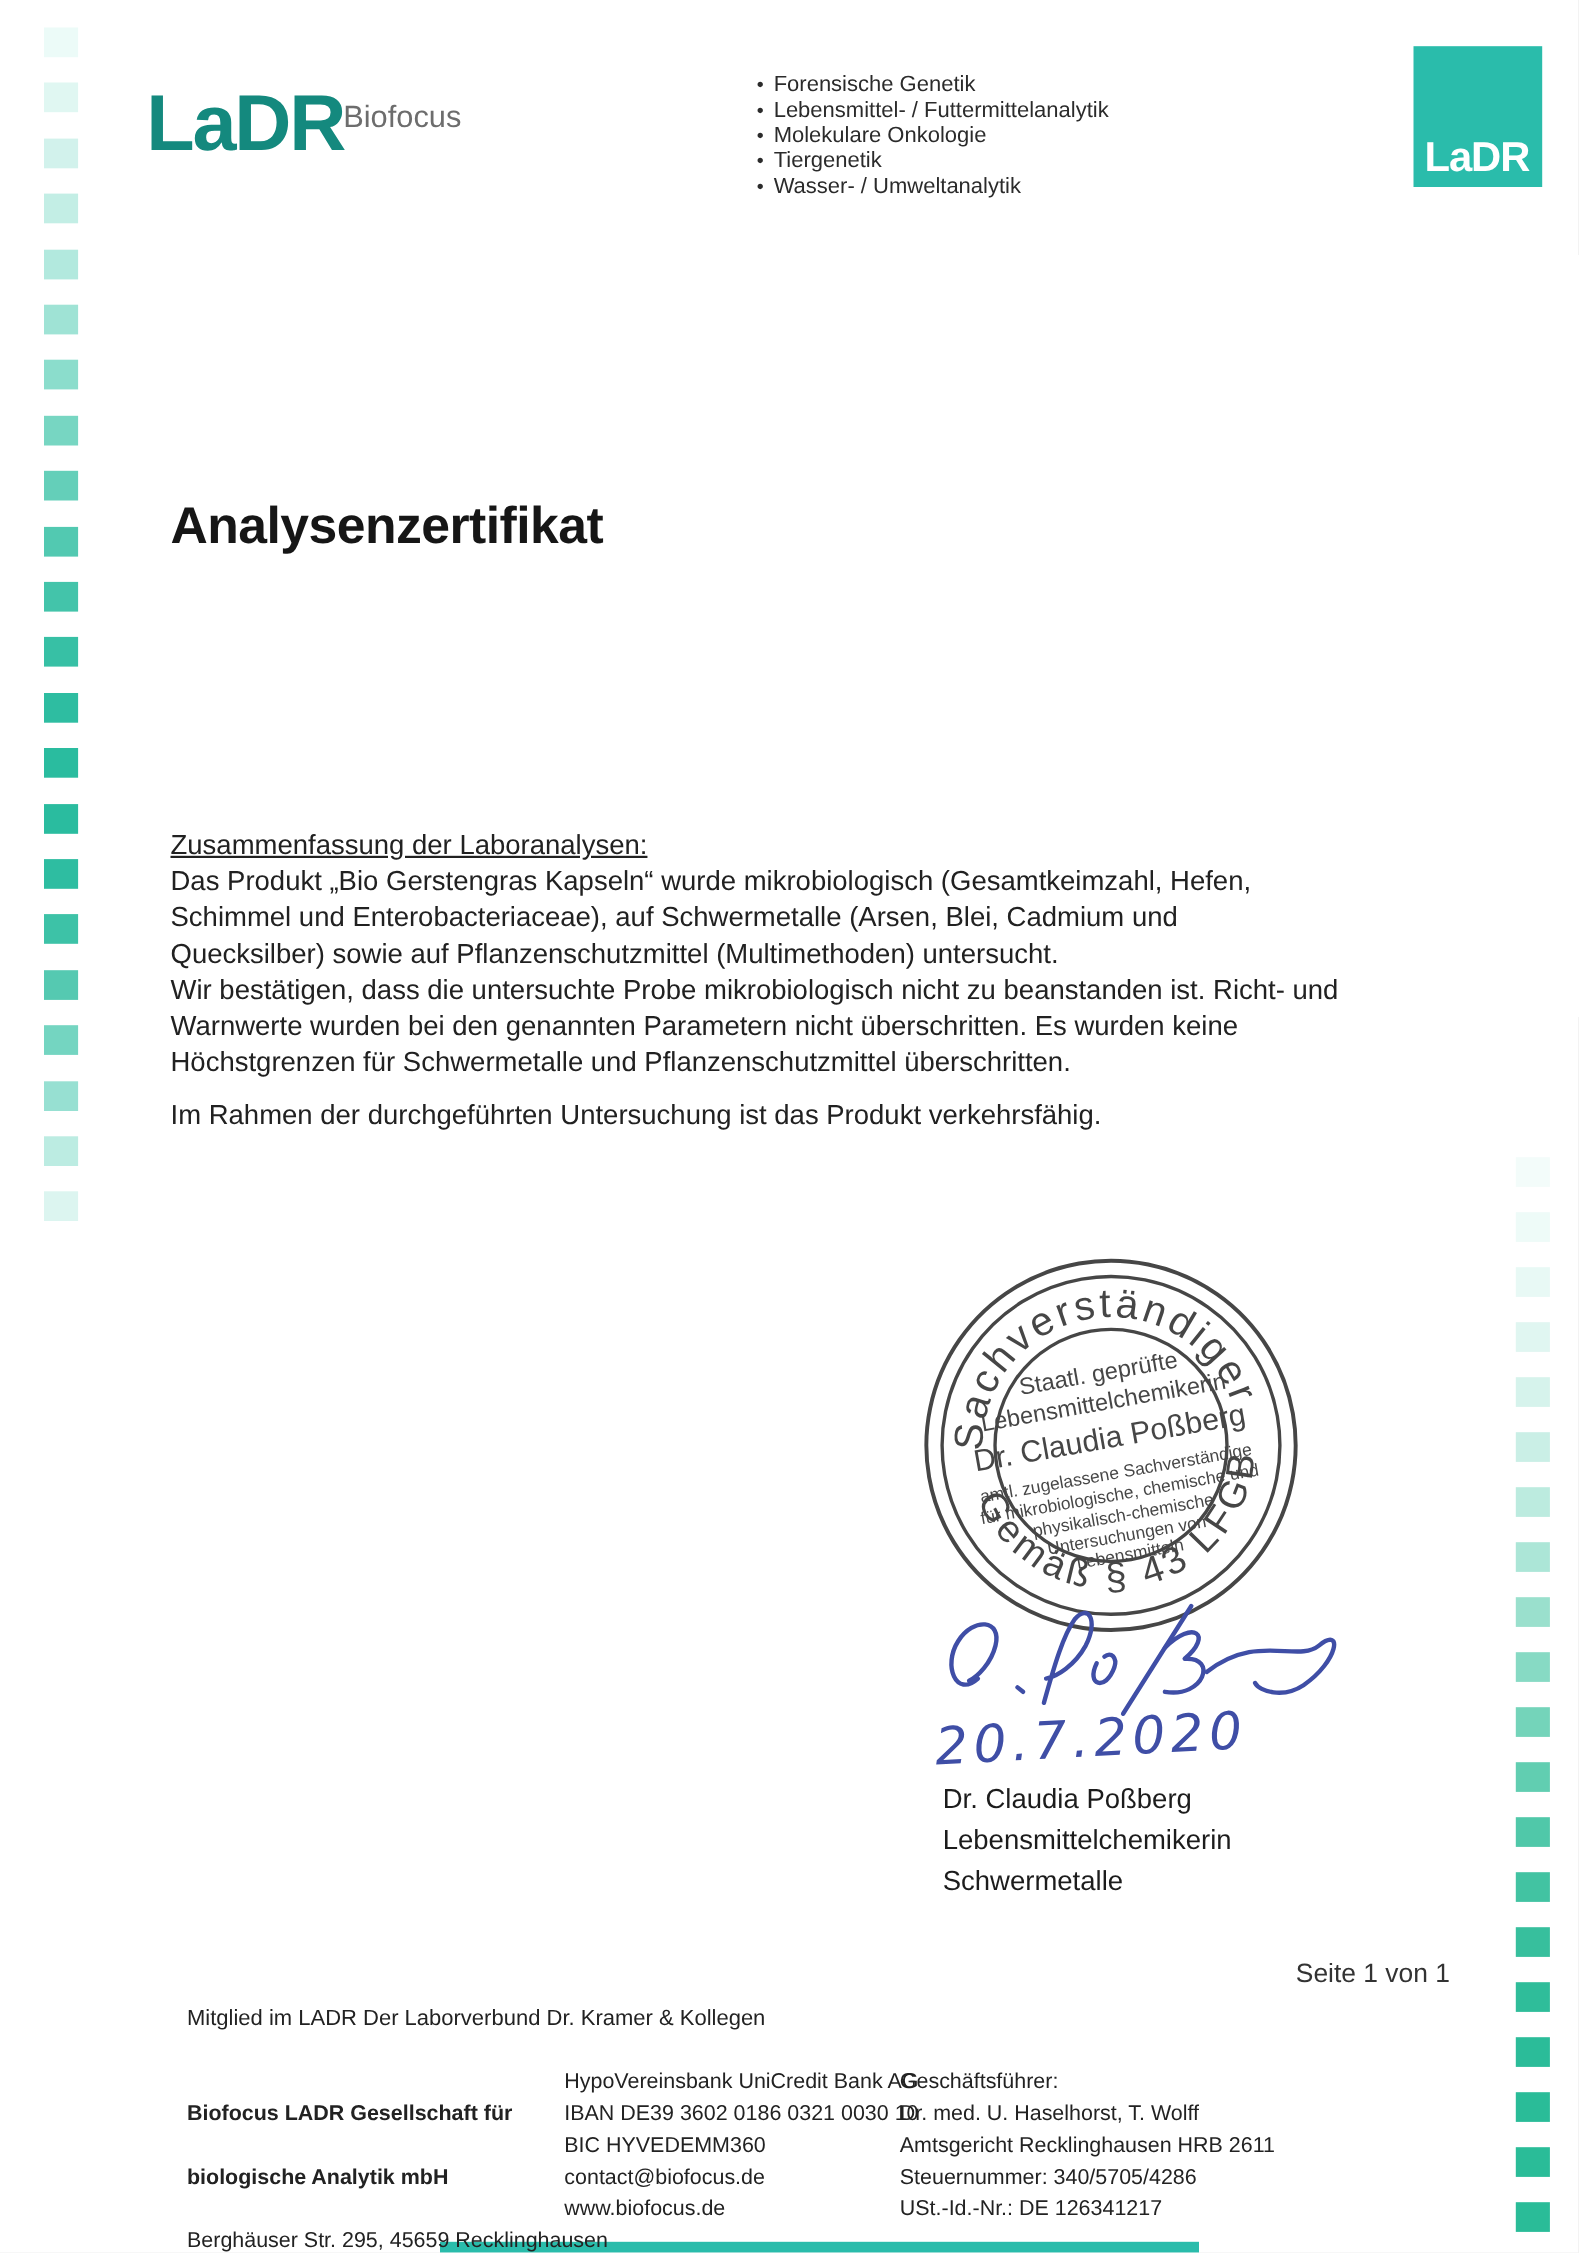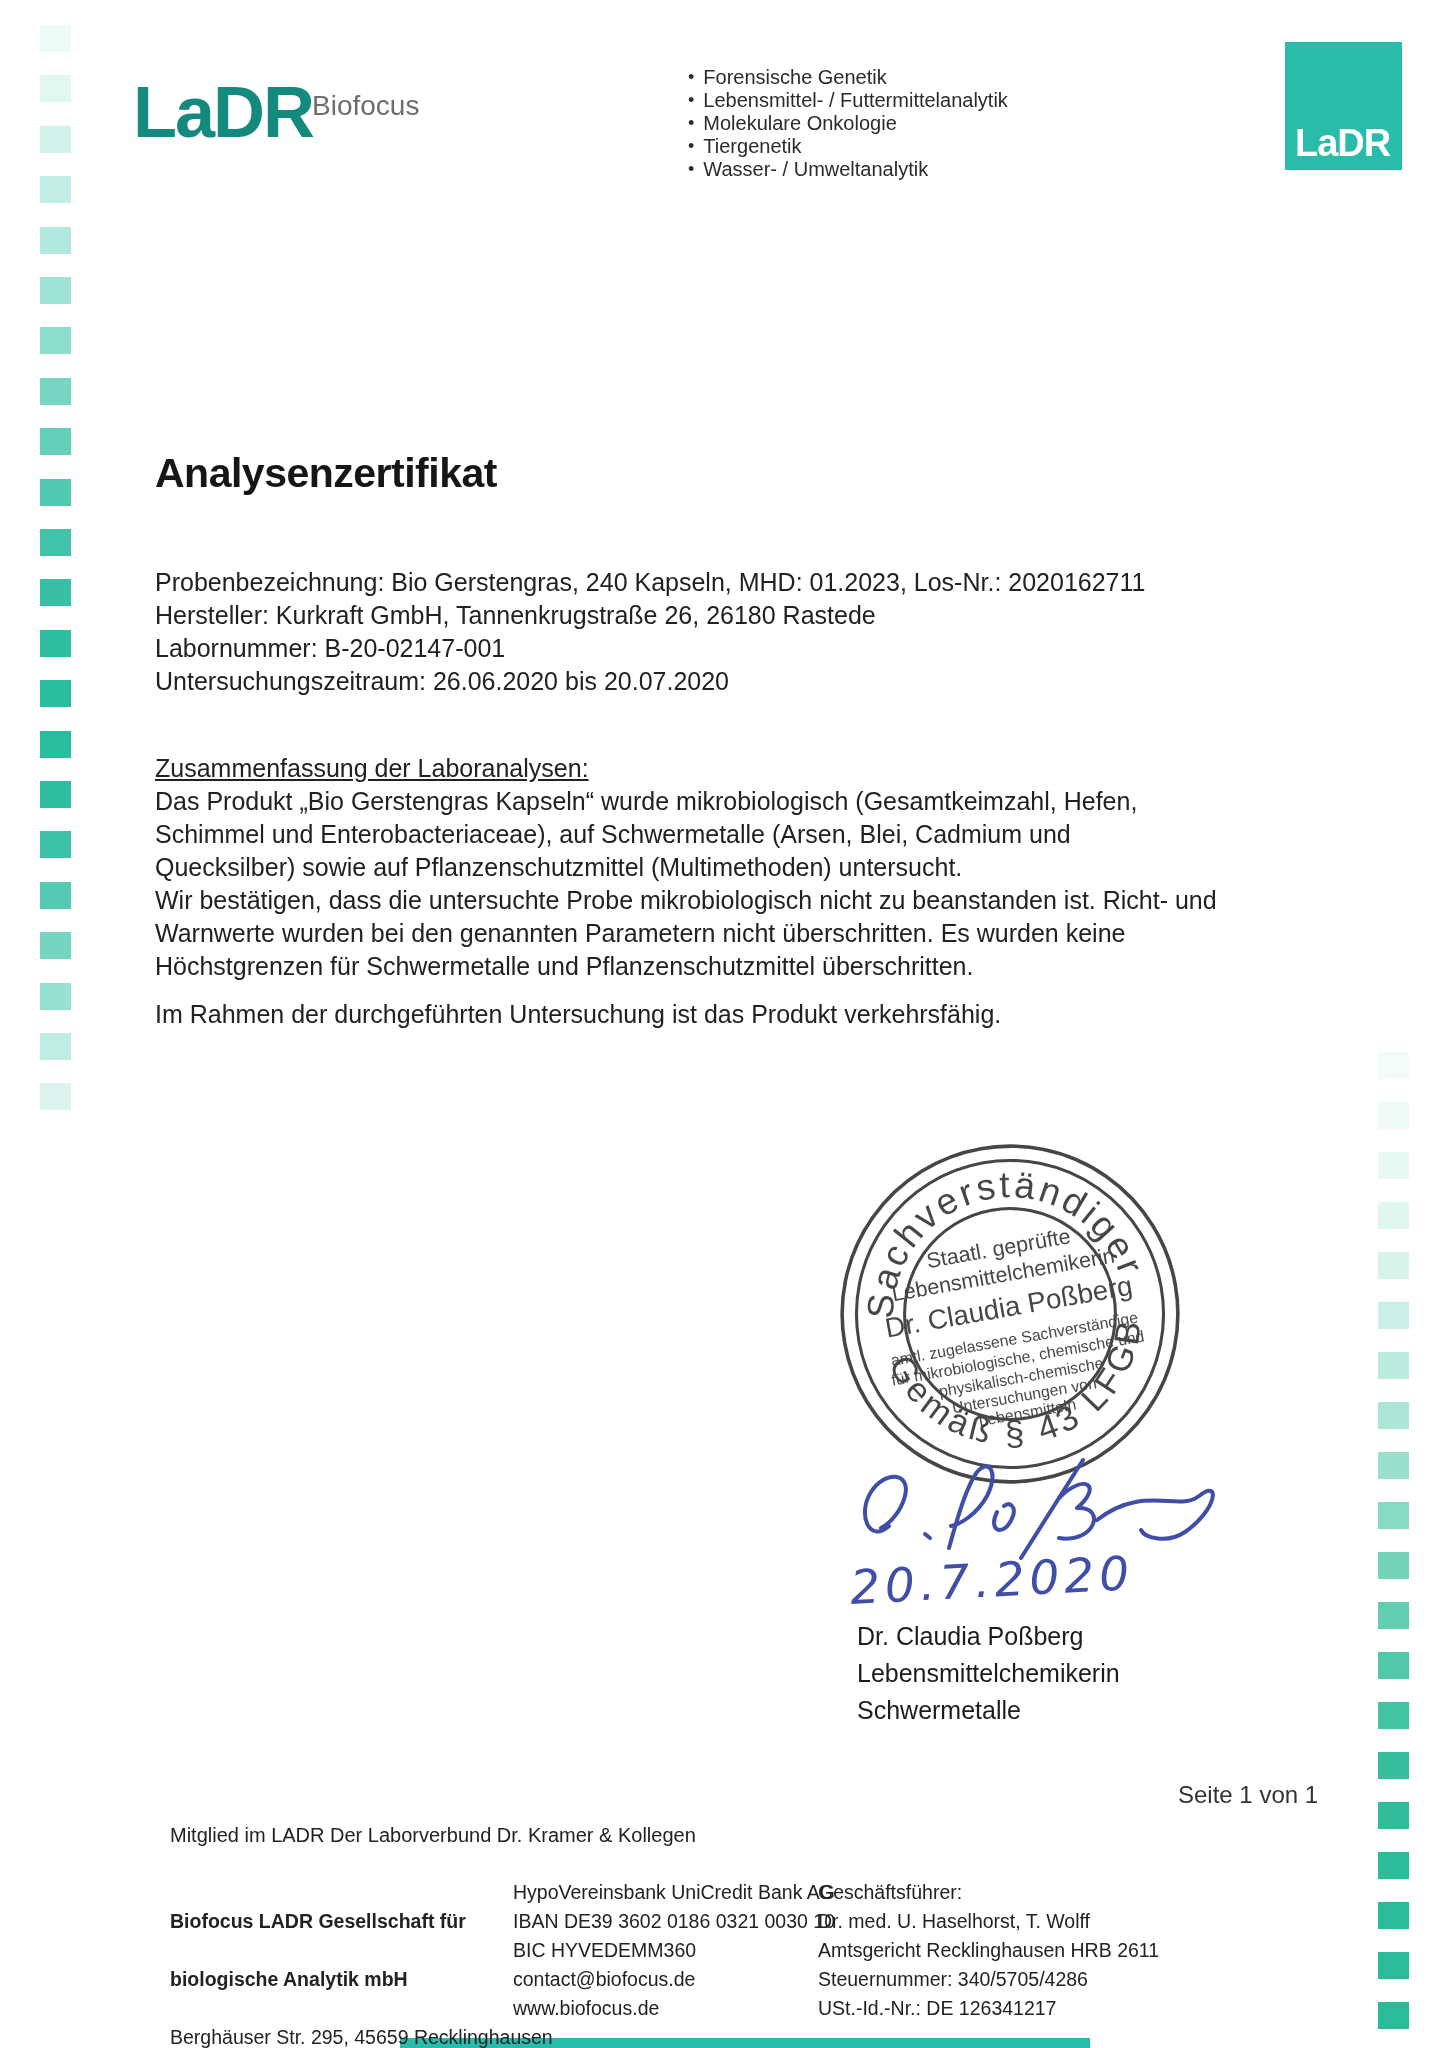--- a/index.html
+++ b/index.html
@@ -16,21 +16,21 @@
              color:#14897e;letter-spacing:-2px;line-height:1;}
   .logo-sub{position:absolute;left:312px;top:90px;font-size:28px;color:#6d6d6d;}
   .services{position:absolute;left:688px;top:66px;list-style:none;margin:0;padding:0;
             font-size:20px;color:#2b2b2b;}
   .services li{display:flex;gap:9px;line-height:23px;align-items:flex-start;}
   .blt{font-size:18px;line-height:23px;}
   .logo-box{position:absolute;left:1285px;top:42px;width:117px;height:128px;background:#2abcab;
             display:flex;align-items:flex-end;box-sizing:border-box;padding:0 0 8px 10px;}
   .logo-box span{color:#ffffff;font-size:38px;font-weight:700;letter-spacing:-1px;line-height:1;}
   
-  .title{position:absolute;left:155px;top:450px;margin:0;font-size:41px;font-weight:700;
+  .title{position:absolute;left:155px;top:450px;margin:0;font-size:47px;font-weight:700;
          color:#161616;letter-spacing:-.5px;}
   .block{position:absolute;white-space:pre-line;font-size:25px;line-height:33px;color:#212121;}
   .sample{left:155px;top:566px;}
   .sum-head{position:absolute;left:155px;top:752px;font-size:25px;line-height:33px;
             text-decoration:underline;color:#212121;}
   .sum-body{left:155px;top:785px;}
   .conclusion{position:absolute;left:155px;top:1000px;font-size:25px;color:#212121;}
   
   .stamp{position:absolute;left:836px;top:1140px;width:348px;height:348px;
          transform:rotate(-10deg);opacity:.88;}
@@ -128,24 +128,20 @@
         <span>Wasser- / Umweltanalytik</span>
       </li>
   </ul>
 
   <div class="logo-box" style="background: rgb(42, 188, 171);">
     <span style="color: rgb(255, 255, 255);">LaDR</span>
   </div>
 
   <h1 class="title">Analysenzertifikat</h1>
 
-  <div class="block sample">Probenbezeichnung: Bio Gerstengras, 240 Kapseln, MHD: 01.2023, Los-Nr.: 2020162711
-Hersteller: Kurkraft GmbH, Tannenkrugstraße 26, 26180 Rastede
-Labornummer: B-20-02147-001
-Untersuchungszeitraum: 26.06.2020 bis 20.07.2020</div>
 
   <div class="sum-head">Zusammenfassung der Laboranalysen:</div>
   <div class="block sum-body">Das Produkt „Bio Gerstengras Kapseln“ wurde mikrobiologisch (Gesamtkeimzahl, Hefen,
 Schimmel und Enterobacteriaceae), auf Schwermetalle (Arsen, Blei, Cadmium und
 Quecksilber) sowie auf Pflanzenschutzmittel (Multimethoden) untersucht.
 Wir bestätigen, dass die untersuchte Probe mikrobiologisch nicht zu beanstanden ist. Richt- und
 Warnwerte wurden bei den genannten Parametern nicht überschritten. Es wurden keine
 Höchstgrenzen für Schwermetalle und Pflanzenschutzmittel überschritten.</div>
 
   <div class="conclusion">Im Rahmen der durchgeführten Untersuchung ist das Produkt verkehrsfähig.</div>

